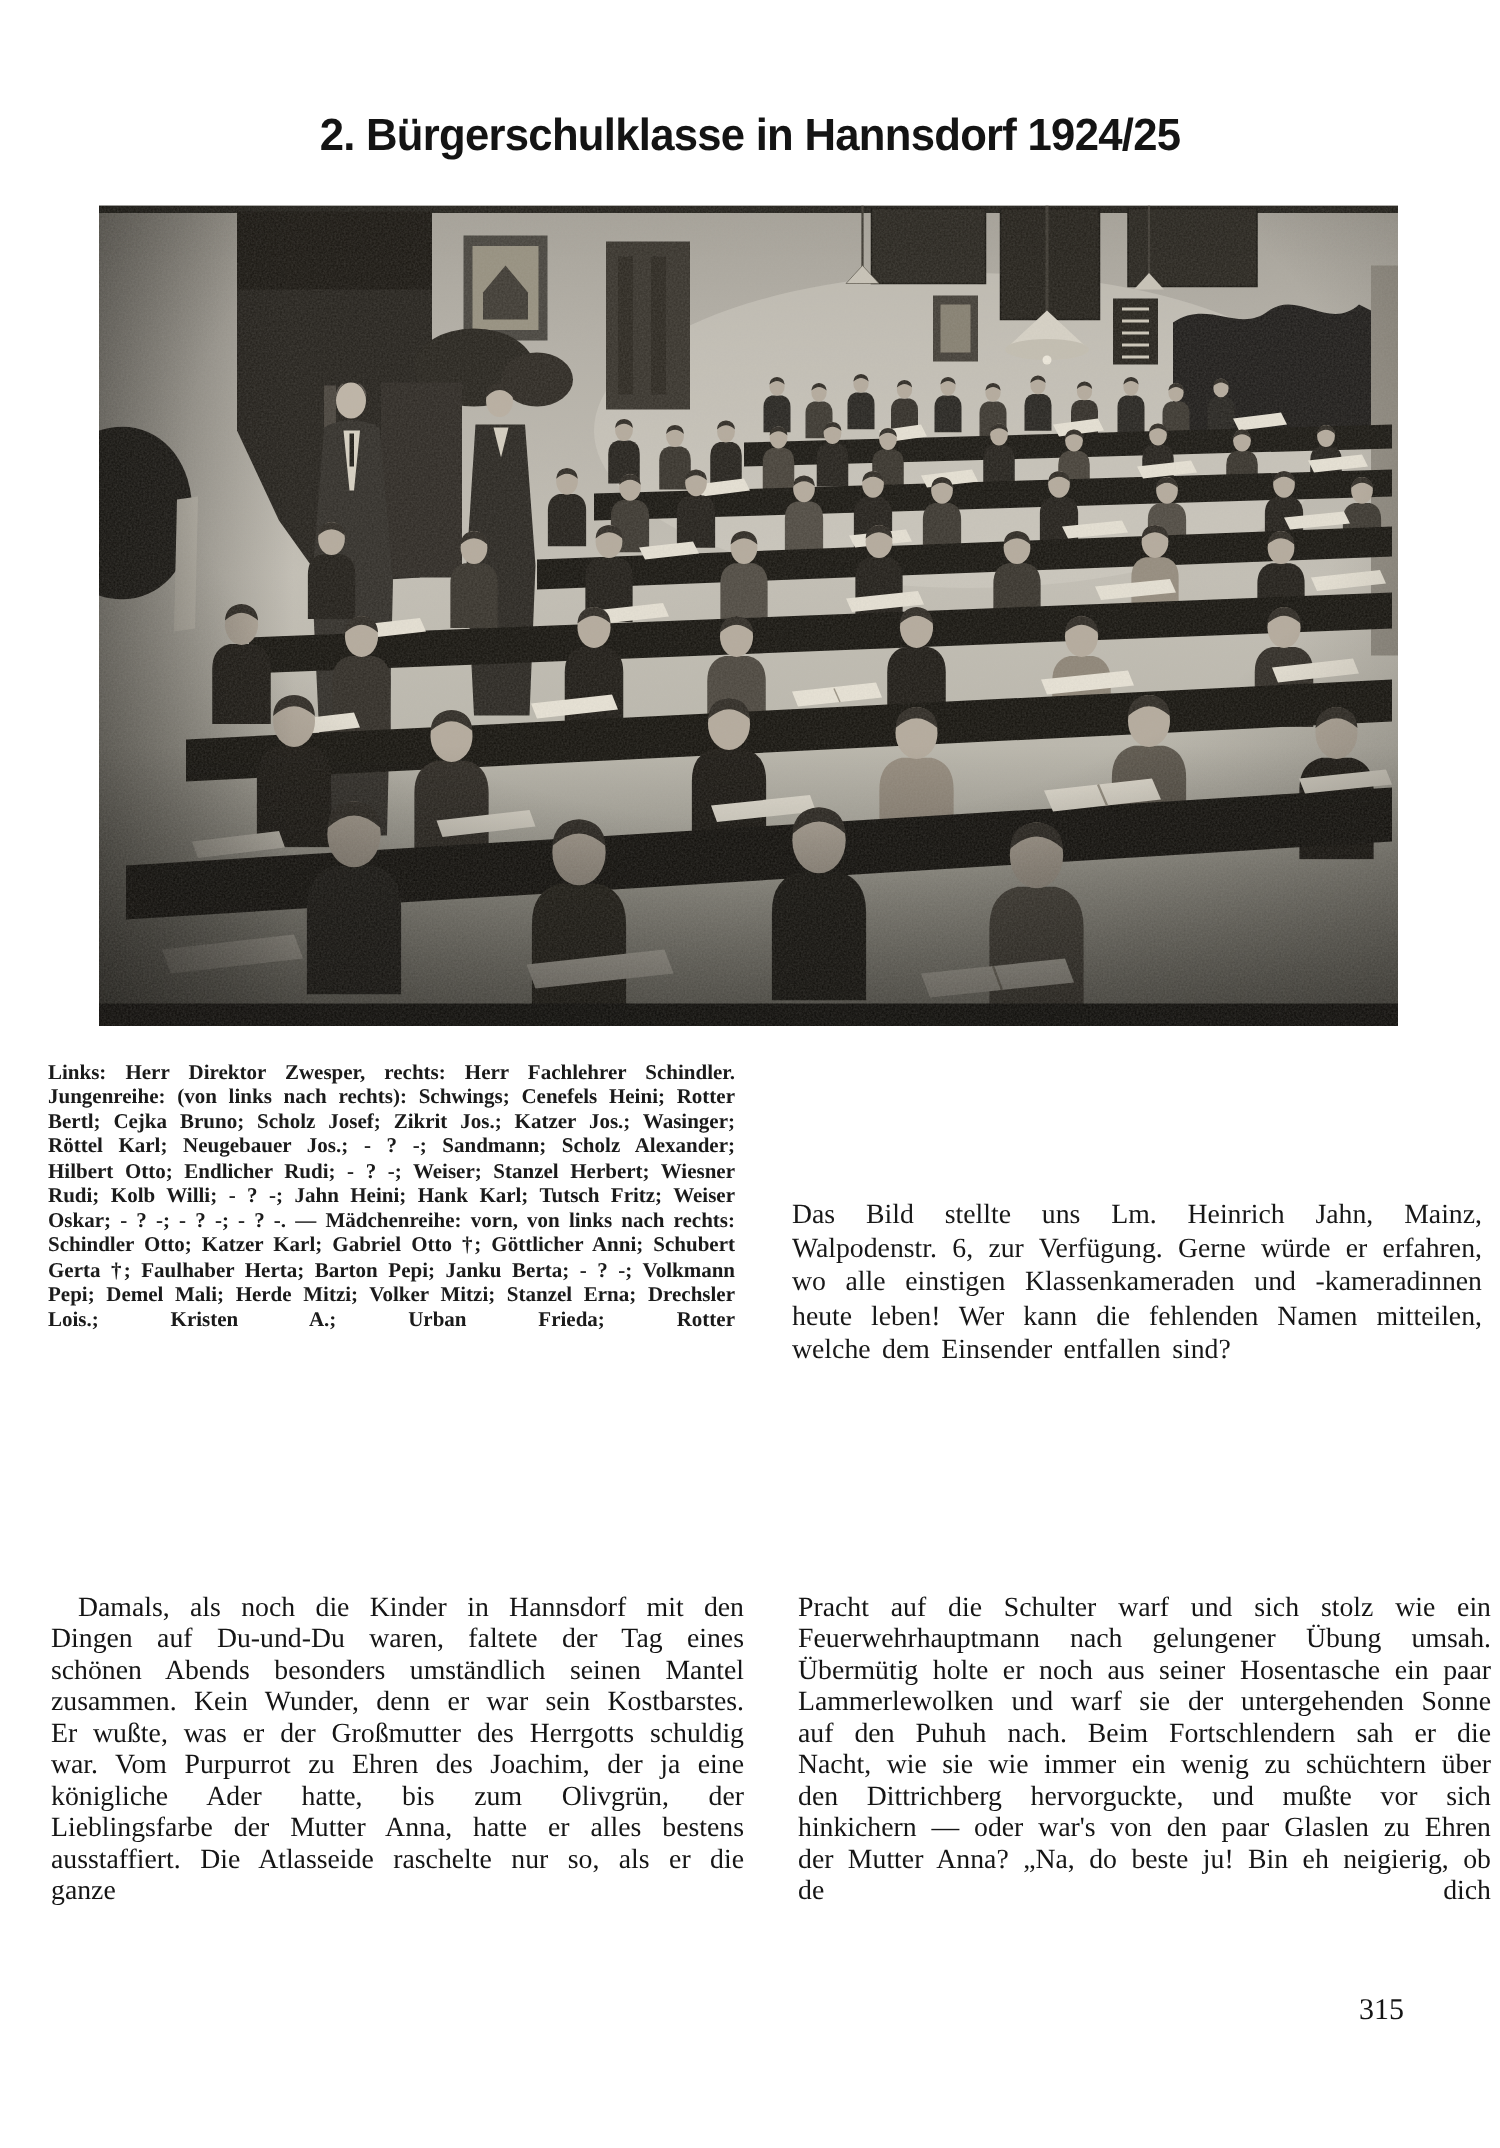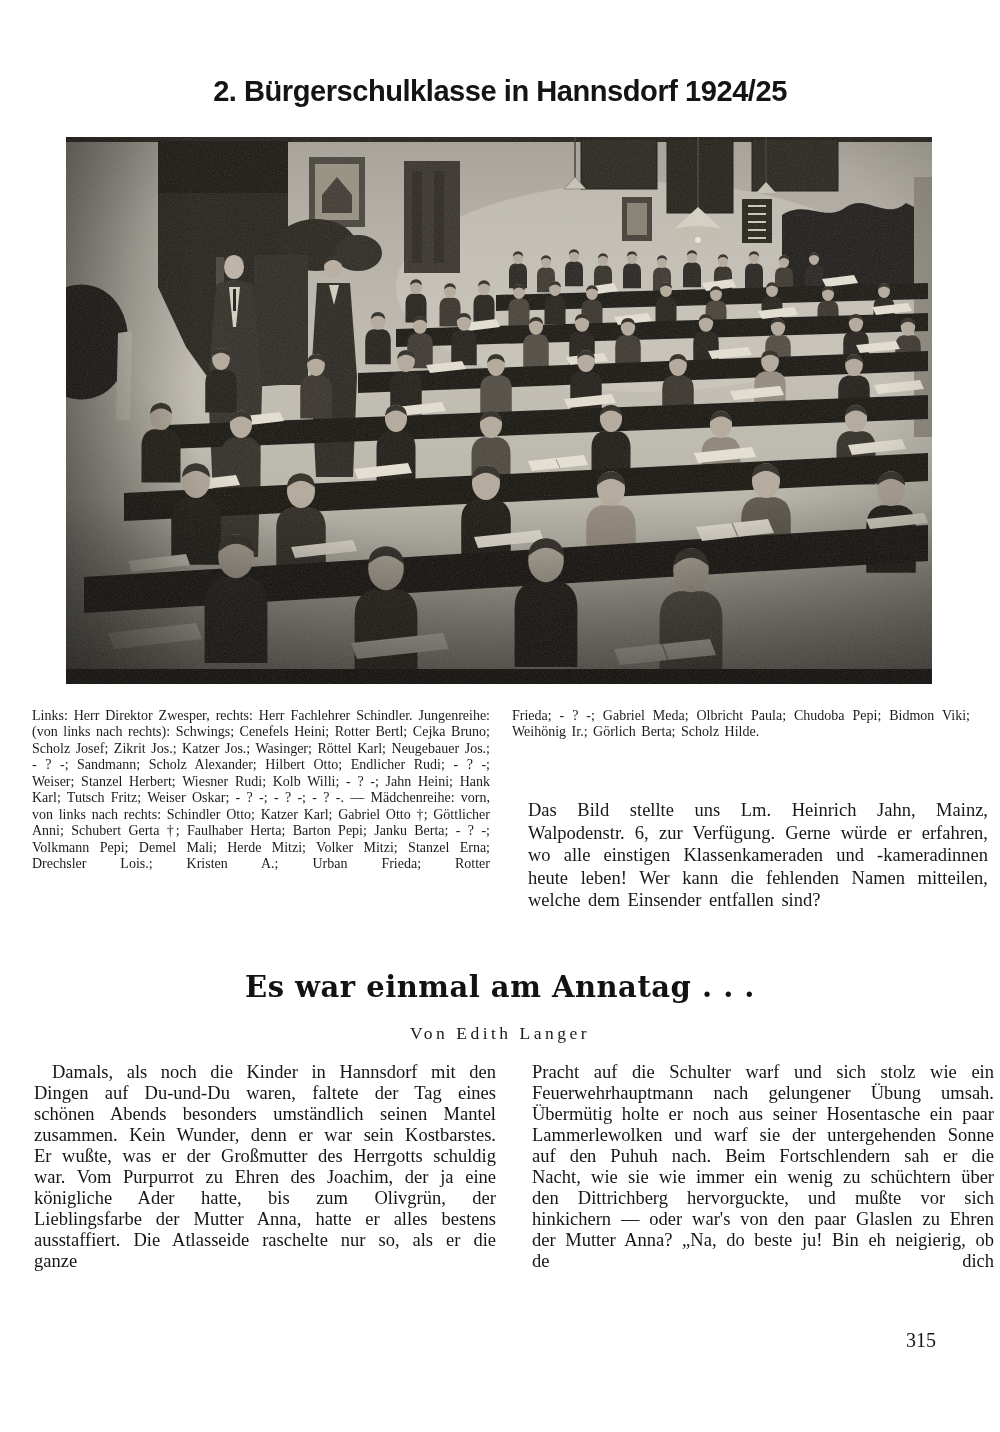--- a/index.html
+++ b/index.html
@@ -9,21 +9,21 @@
     margin:0 auto;
   }
   .title{
     position:absolute;left:0;right:0;top:74px;margin:0;text-align:center;
     font-family:"Liberation Sans",sans-serif;font-weight:700;font-size:30px;
     letter-spacing:-0.5px;color:#141414;transform:scaleX(0.97);
   }
   figure.photo{position:absolute;left:66px;top:137px;width:866px;height:547px;margin:0;}
   figure.photo svg{display:block;width:100%;height:100%;}
   .cap{
-    position:absolute;margin:0;font-weight:400;font-size:14px;line-height:16.45px;
+    position:absolute;margin:0;font-weight:700;font-size:14px;line-height:16.45px;
     text-align:justify;color:#1b1b1b;word-spacing:2px;hyphens:auto;
   }
   .cap-left{left:32px;top:708px;width:458px;text-align-last:justify;}
   .cap-right{left:512px;top:708px;width:458px;}
   .note{
     position:absolute;left:512px;top:783px;width:460px;margin:16px;
     font-size:18.5px;line-height:22.6px;text-align:justify;word-spacing:3px;
     color:#181818;hyphens:auto;
   }
   .article-title{
@@ -293,24 +293,21 @@
       <rect x="0" y="532" width="866" height="15" fill="#0b0a08"></rect>
 
       <rect x="0" y="0" width="130" height="547" fill="url(#leftG)"></rect>
       <rect x="0" y="360" width="866" height="187" fill="url(#botG)"></rect>
       <rect x="0" y="0" width="866" height="547" fill="url(#vig)"></rect>
       <rect x="0" y="0" width="866" height="547" filter="url(#grain)" opacity="0.4"></rect>
     </svg>
   </figure>
 
   <p class="cap cap-left" lang="de">Links: Herr Direktor Zwesper, rechts: Herr Fachlehrer Schindler. Jungenreihe: (von links nach rechts): Schwings; Cenefels Heini; Rotter Bertl; Cejka Bruno; Scholz Josef; Zikrit Jos.; Katzer Jos.; Wasinger; Röttel Karl; Neugebauer Jos.; - ? -; Sandmann; Scholz Alexander; Hilbert Otto; Endlicher Rudi; - ? -; Weiser; Stanzel Herbert; Wiesner Rudi; Kolb Willi; - ? -; Jahn Heini; Hank Karl; Tutsch Fritz; Weiser Oskar; - ? -; - ? -; - ? -. — Mädchenreihe: vorn, von links nach rechts: Schindler Otto; Katzer Karl; Gabriel Otto †; Göttlicher Anni; Schubert Gerta †; Faulhaber Herta; Barton Pepi; Janku Berta; - ? -; Volkmann Pepi; Demel Mali; Herde Mitzi; Volker Mitzi; Stanzel Erna; Drechsler Lois.; Kristen A.; Urban Frieda; Rotter</p>
-  <p class="cap cap-right" lang="de">Frieda; - ? -; Gabriel Meda; Olbricht Paula; Chudoba Pepi; Bidmon Viki; Weihönig Ir.; Görlich Berta; Scholz Hilde.</p>
   <p class="note" lang="de">Das Bild stellte uns Lm. Heinrich Jahn, Mainz, Walpodenstr. 6, zur Verfügung. Gerne würde er erfahren, wo alle einstigen Klassenkameraden und -kameradinnen heute leben! Wer kann die fehlenden Namen mitteilen, welche dem Einsender entfallen sind?</p>
 
-  <h2 class="article-title">Es war einmal am Annatag . . .</h2>
-  <div class="byline">Von Edith Langer</div>
 
   <p class="bodycol left" lang="de">Damals, als noch die Kinder in Hannsdorf mit den Dingen auf Du-und-Du waren, faltete der Tag eines schönen Abends besonders umständlich seinen Mantel zusammen. Kein Wunder, denn er war sein Kostbarstes. Er wußte, was er der Großmutter des Herrgotts schuldig war. Vom Purpurrot zu Ehren des Joachim, der ja eine königliche Ader hatte, bis zum Olivgrün, der Lieblingsfarbe der Mutter Anna, hatte er alles bestens ausstaffiert. Die Atlasseide raschelte nur so, als er die ganze</p>
   <p class="bodycol right" lang="de">Pracht auf die Schulter warf und sich stolz wie ein Feuerwehrhauptmann nach gelungener Übung umsah. Übermütig holte er noch aus seiner Hosentasche ein paar Lammerlewolken und warf sie der untergehenden Sonne auf den Puhuh nach. Beim Fortschlendern sah er die Nacht, wie sie wie immer ein wenig zu schüchtern über den Dittrichberg hervorguckte, und mußte vor sich hinkichern — oder war's von den paar Glaslen zu Ehren der Mutter Anna? „Na, do beste ju! Bin eh neigierig, ob de dich</p>
 
   <div class="pageno">315</div>
 
 </div>
 
 </body></html>

